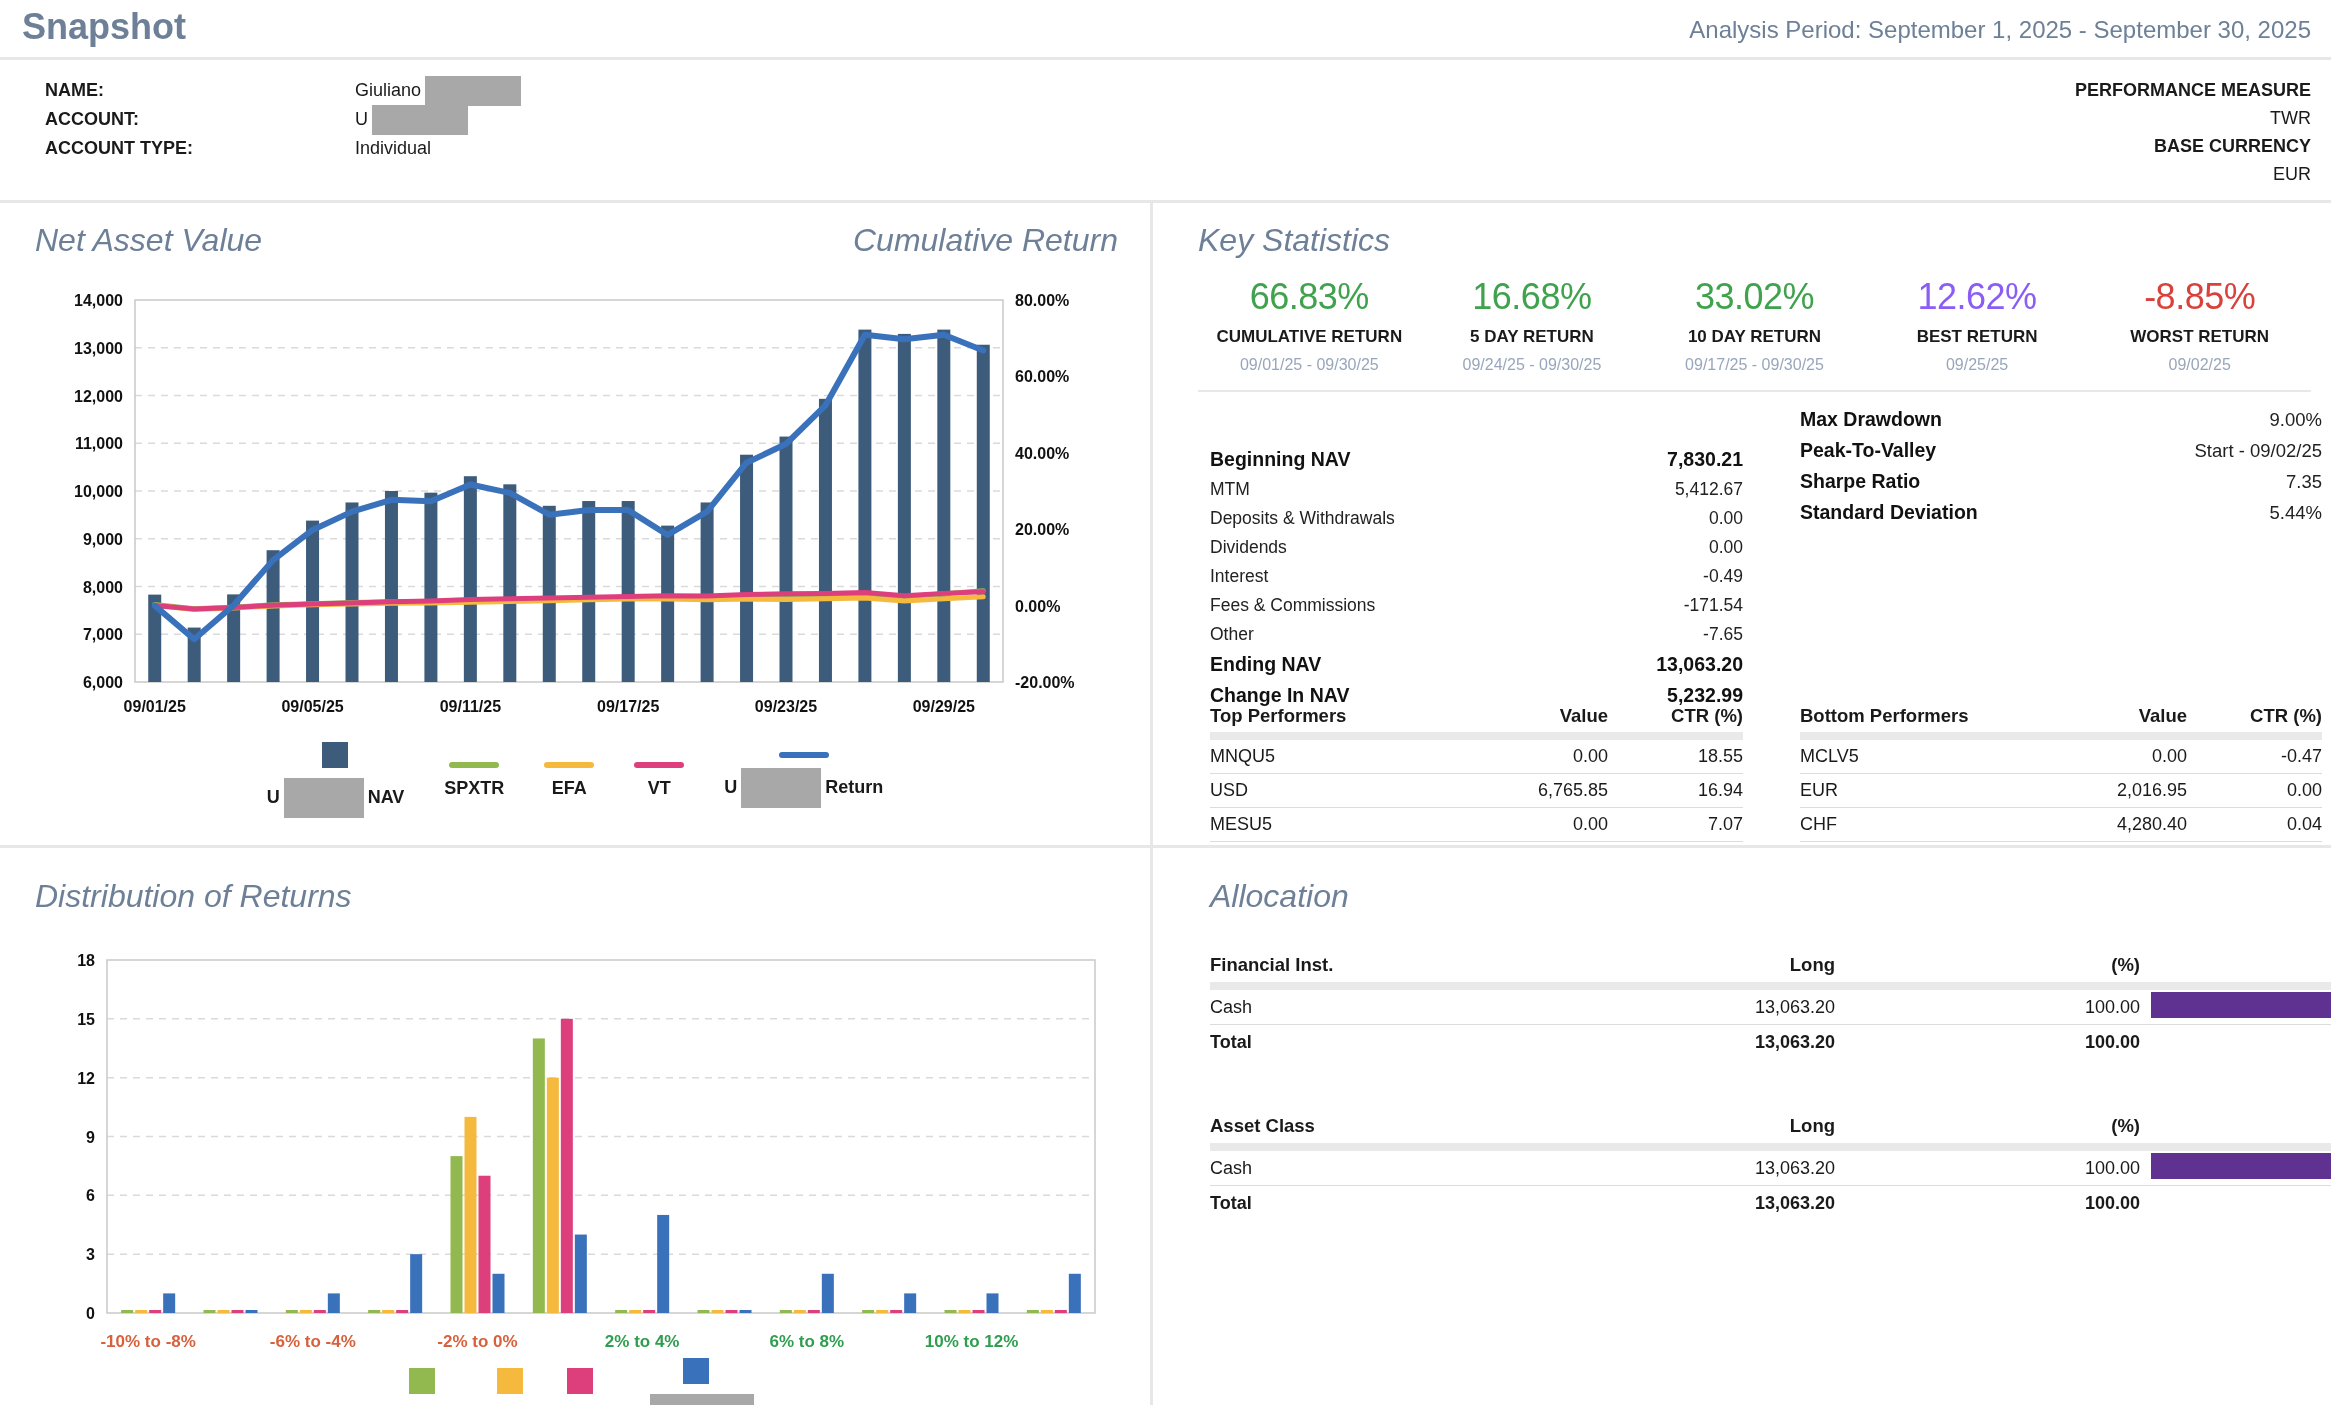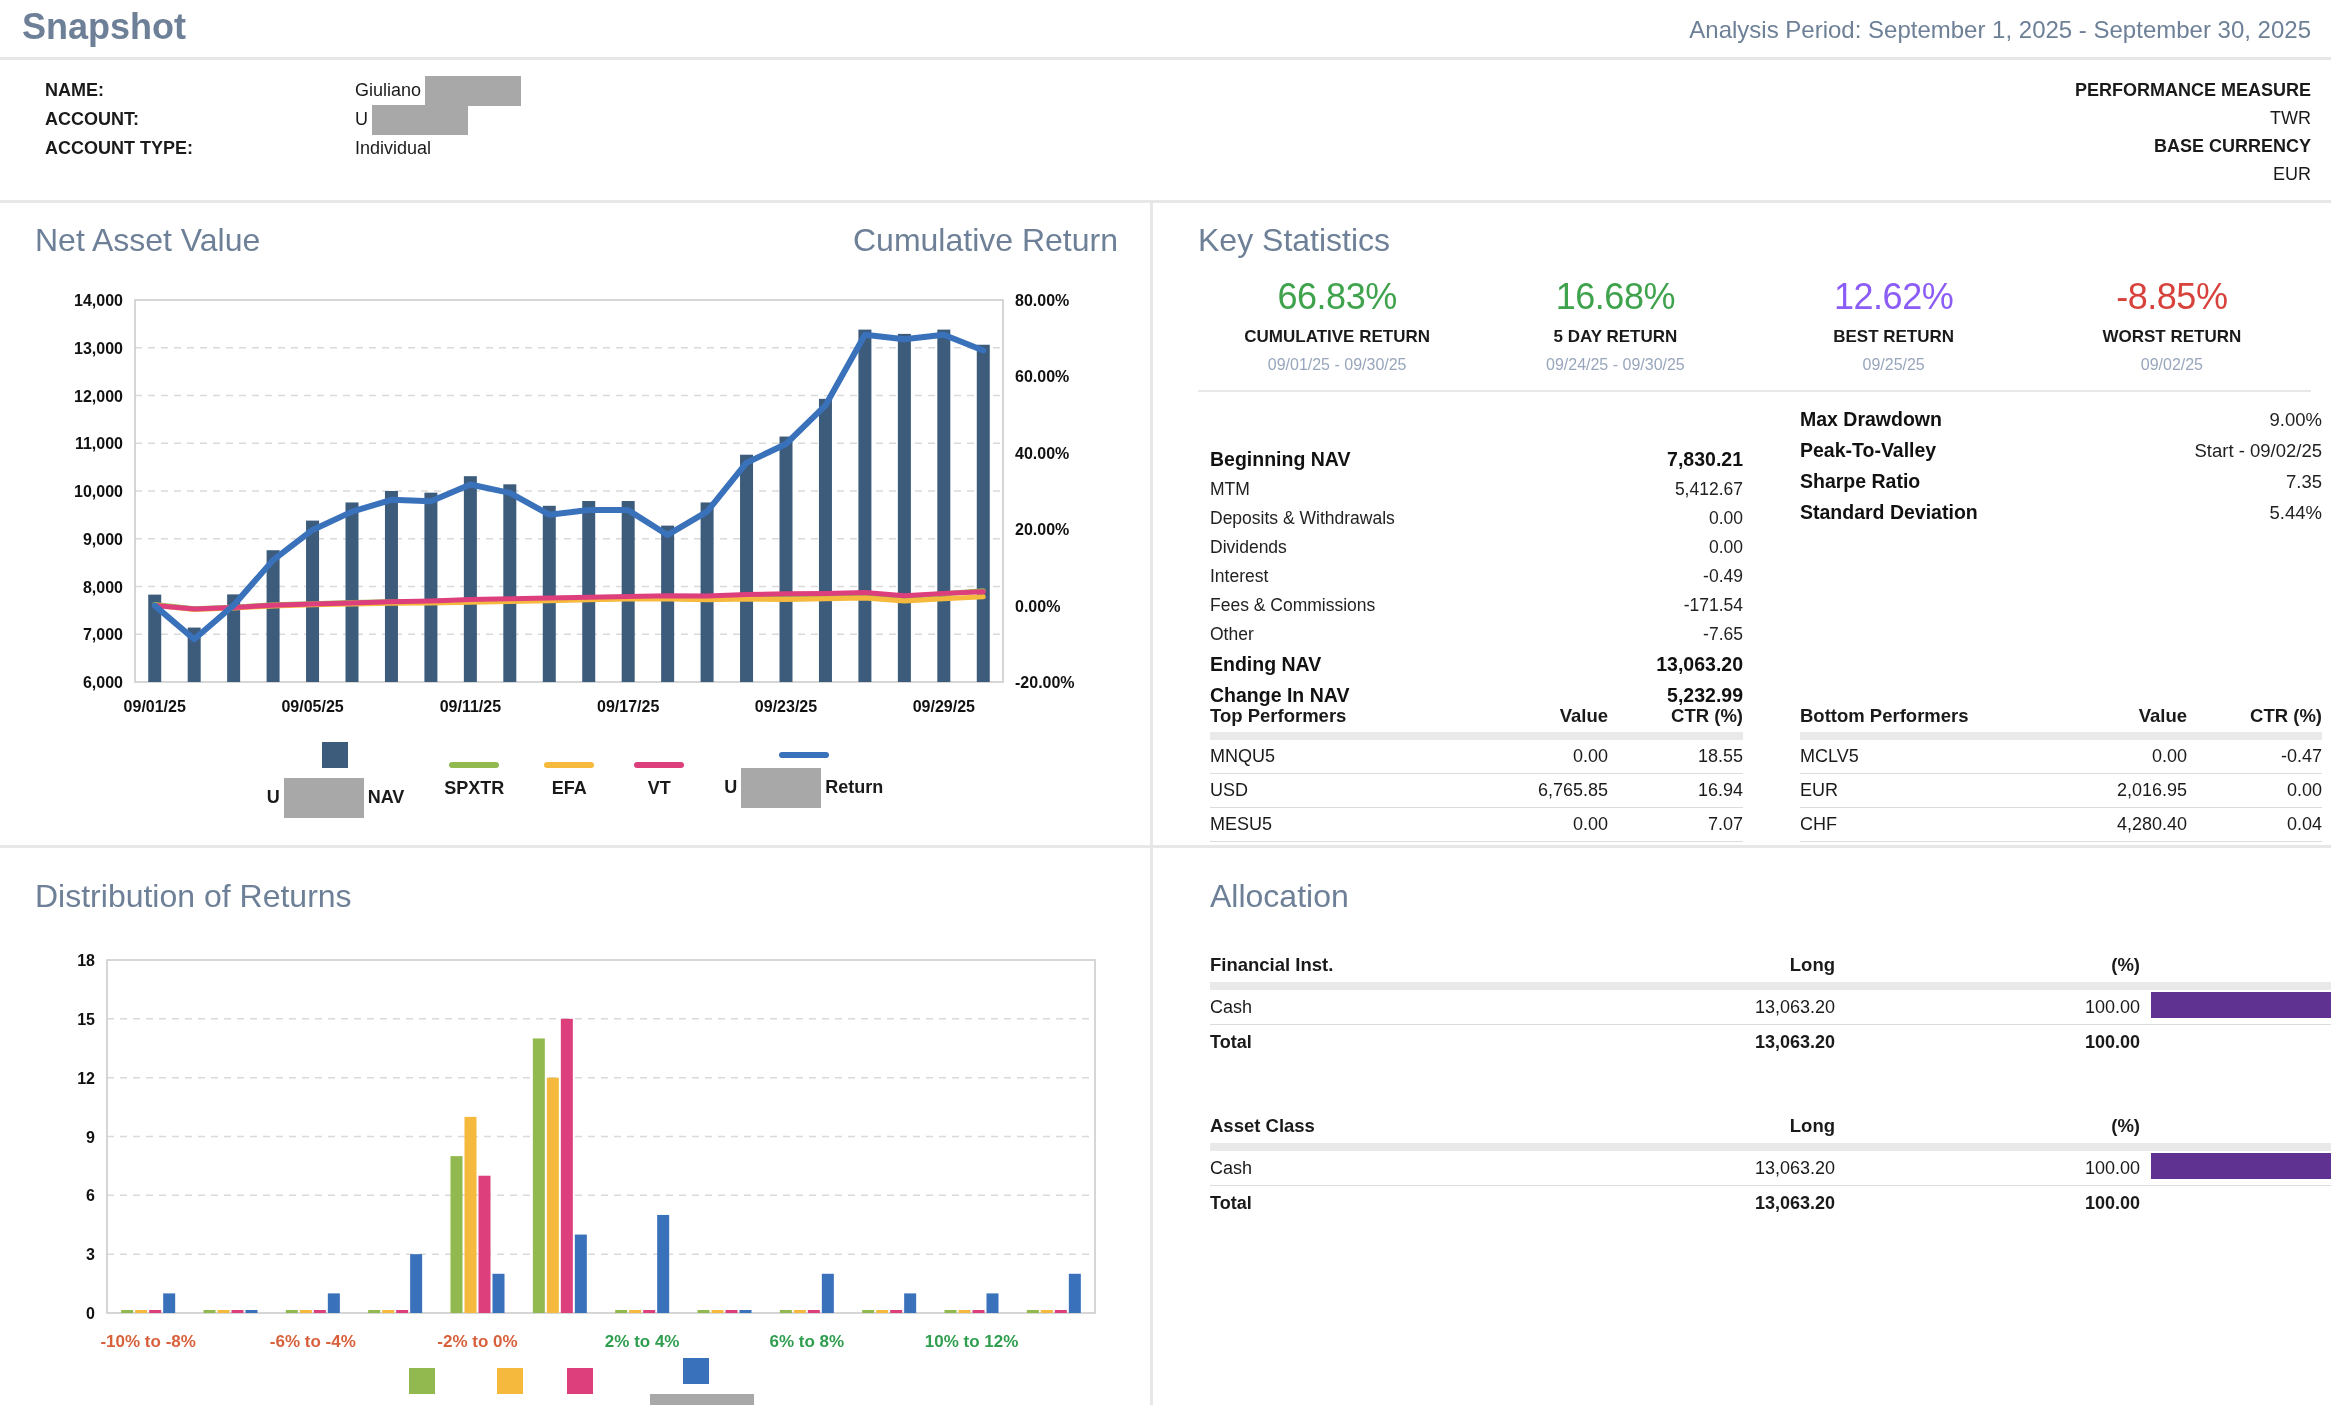--- a/index.html
+++ b/index.html
@@ -1,18 +1,18 @@
 <!DOCTYPE html>
 <html><head>
 <meta charset="utf-8">
 <style>
   html,body{margin:0;padding:0;background:#fff;}
   body{width:2331px;height:1405px;position:relative;overflow:hidden;
        font-family:"Liberation Sans",sans-serif;color:#1a1a1a;}
-  .panel-title{position:absolute;font-size:32px;font-weight:400;color:#6d8097;}
+  .panel-title{position:absolute;font-size:32px;font-weight:400;color:#6d8097;font-style:italic;}
   .divider{position:absolute;left:0;width:2331px;height:3px;background:#e7e7e7;}
   .vdivider{position:absolute;width:3px;background:#e7e7e7;}
   .redact{display:inline-block;background:#a8a8a8;vertical-align:middle;margin:0 4px;}
   .redact.sm{width:96px;height:30px;}
   .redact.lg{width:80px;height:40px;}
   .redact.xl{width:104px;height:40px;}
 
   
   #hdr-title{position:absolute;left:22px;top:6px;font-size:36px;font-weight:700;color:#6d8097;}
   #hdr-period{position:absolute;right:20px;top:16px;font-size:24px;color:#6d8097;}
@@ -186,20 +186,25 @@
 <div id="highlights">
     <div class="stat">
       <div class="stat-value" style="color: rgb(63, 162, 76);">66.83%</div>
       <div class="stat-label">CUMULATIVE RETURN</div>
       <div class="stat-period">09/01/25 - 09/30/25</div>
     </div>
     <div class="stat">
       <div class="stat-value" style="color: rgb(63, 162, 76);">16.68%</div>
       <div class="stat-label">5 DAY RETURN</div>
       <div class="stat-period">09/24/25 - 09/30/25</div>
+    </div>
+    <div class="stat">
+      <div class="stat-value" style="color: rgb(63, 162, 76);">33.02%</div>
+      <div class="stat-label">10 DAY RETURN</div>
+      <div class="stat-period">09/17/25 - 09/30/25</div>
     </div>
     <div class="stat">
       <div class="stat-value" style="color: #8b5cf6;">12.62%</div>
       <div class="stat-label">BEST RETURN</div>
       <div class="stat-period">09/25/25</div>
     </div>
     <div class="stat">
       <div class="stat-value" style="color: rgb(216, 66, 60);">-8.85%</div>
       <div class="stat-label">WORST RETURN</div>
       <div class="stat-period">09/02/25</div>

